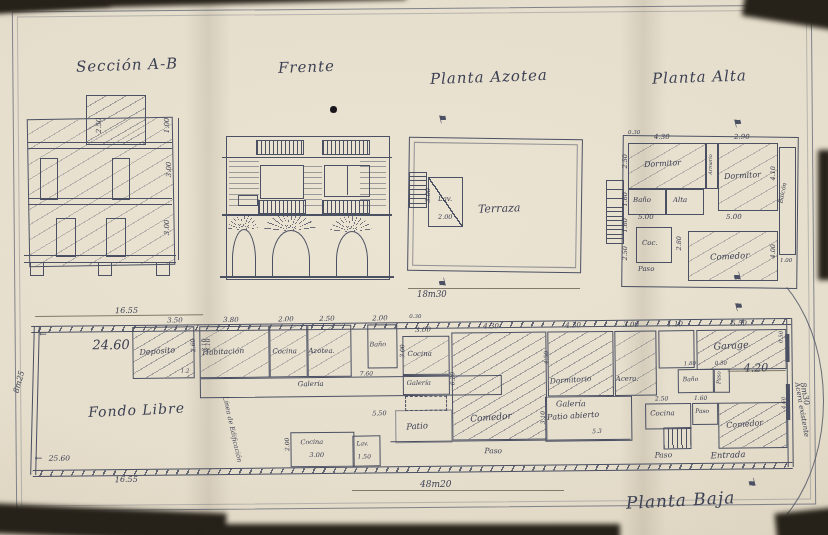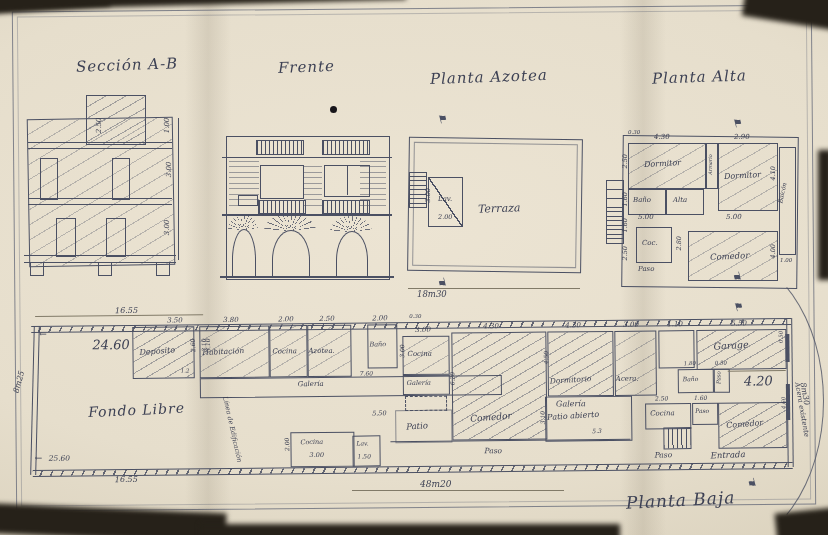--- a/index.html
+++ b/index.html
@@ -235,21 +235,21 @@
   <span class="lbl" style="left:682px;top:30px;font-size:9.5px;transform:rotate(-3deg);">Garage</span>
   <span class="lbl" style="left:700px;top:10px;font-size:7px;">5.50</span>
   <span class="lbl v" style="left:744px;top:24px;font-size:5.5px;">0.50</span>
   <div class="bx1" style="left:646px;top:58px;width:34px;height:22px;"></div>
   <span class="lbl" style="left:651px;top:65px;font-size:6px;">Baño</span>
   <span class="lbl" style="left:652px;top:50px;font-size:5.5px;">1.80</span>
   <div class="bx1" style="left:682px;top:58px;width:14px;height:22px;"></div>
   <span class="lbl" style="left:681px;top:64px;font-size:5.5px;transform:rotate(-90deg);">Paso</span>
   <span class="lbl" style="left:683px;top:50px;font-size:5.5px;">0.50</span>
   <div class="hl" style="left:696px;top:60px;width:58px;background:var(--pencil);"></div>
-  <span class="lbl" style="left:712px;top:52px;font-size:13px;margin-top:12px;">4.20</span>
+  <span class="lbl" style="left:712px;top:52px;font-size:11px;">4.20</span>
   <div class="bx1" style="left:613px;top:92px;width:44px;height:24px;"></div>
   <span class="lbl" style="left:618px;top:99px;font-size:7px;">Cocina</span>
   <span class="lbl" style="left:623px;top:84px;font-size:6px;">2.50</span>
   <div class="bx1" style="left:660px;top:92px;width:24px;height:20px;"></div>
   <span class="lbl" style="left:663px;top:97px;font-size:6px;">Paso</span>
   <span class="lbl" style="left:662px;top:84px;font-size:6px;">1.60</span>
   <div class="bx1 trV" style="left:631px;top:116px;width:26px;height:20px;"></div>
   <span class="lbl" style="left:622px;top:140px;font-size:7.5px;">Paso</span>
   <div class="bx1 hatch" style="left:686px;top:92px;width:67px;height:44px;"></div>
   <span class="lbl" style="left:694px;top:110px;font-size:8px;transform:rotate(-4deg);">Comedor</span>

